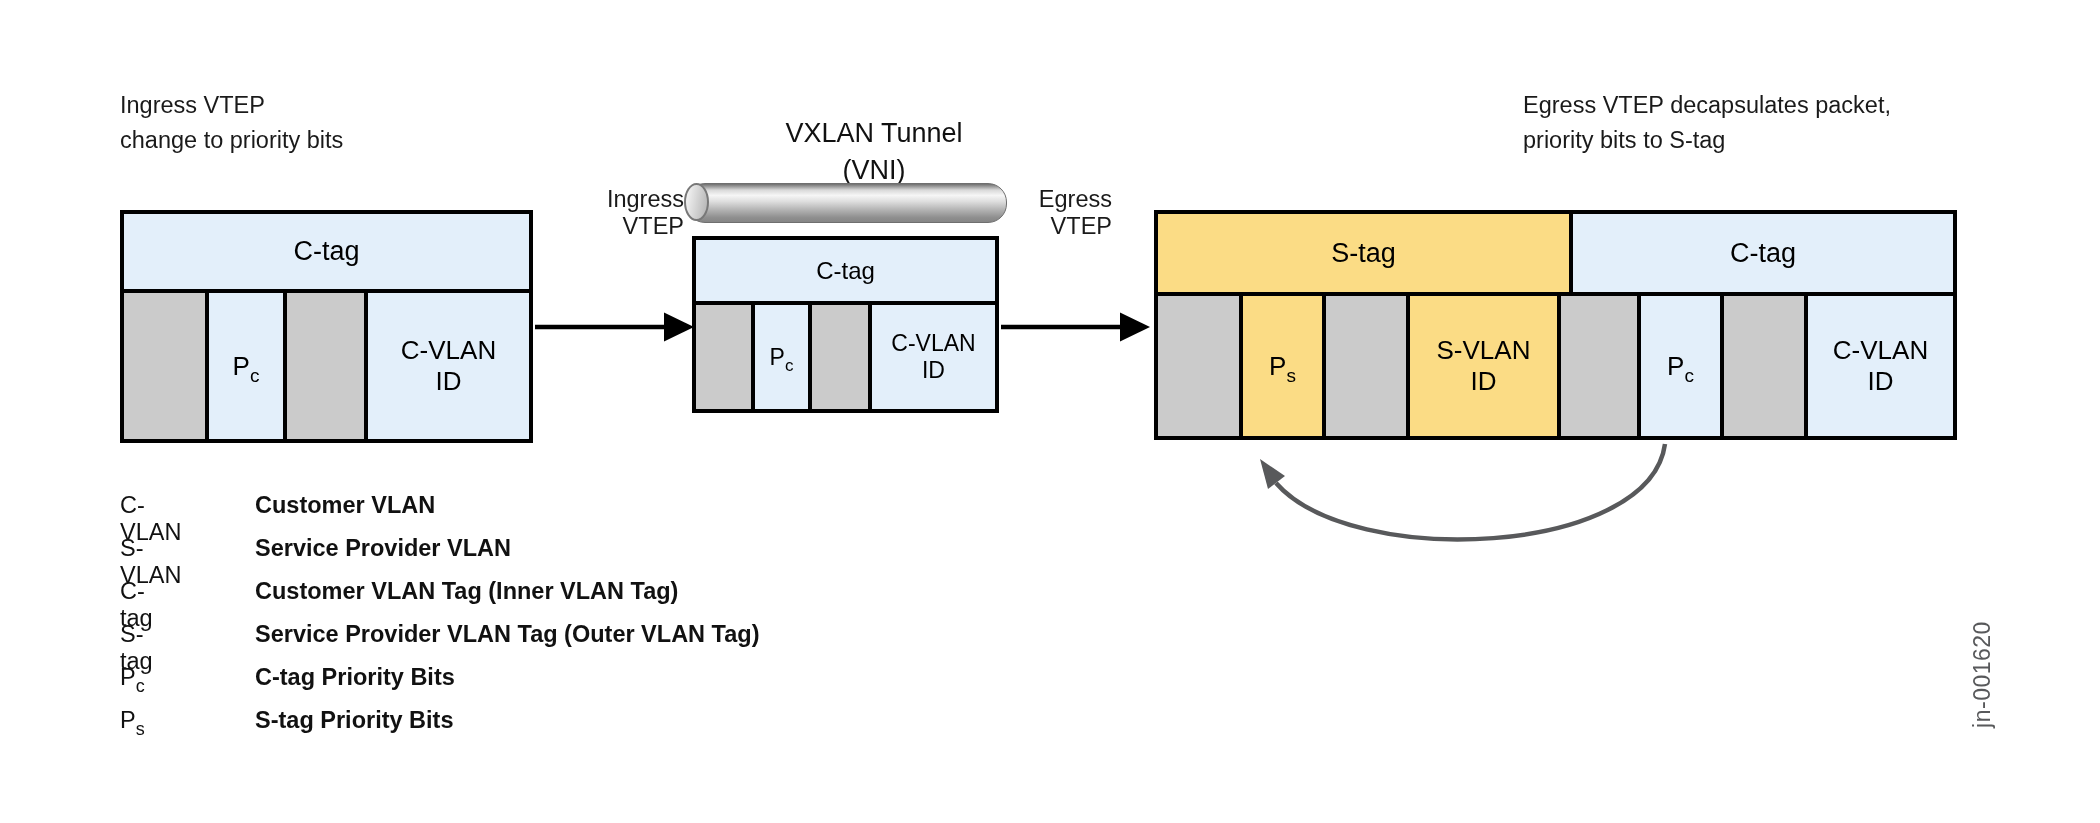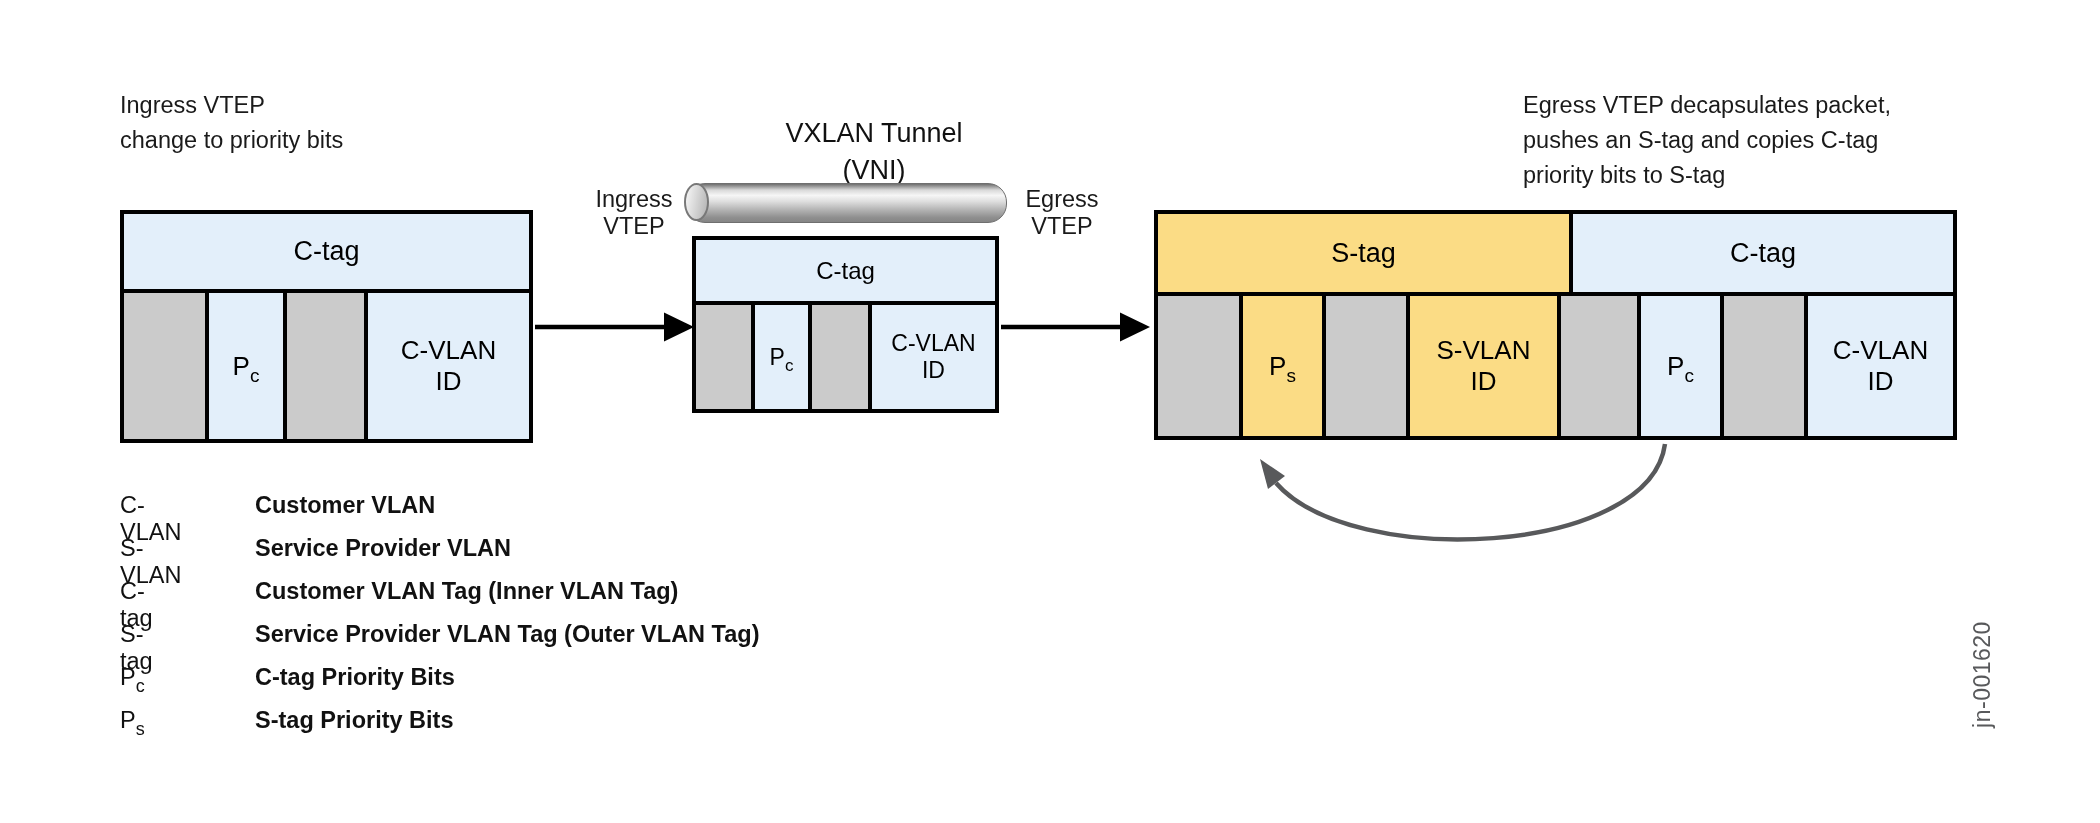--- a/index.html
+++ b/index.html
@@ -39,21 +39,21 @@
   .cyl {
     position:absolute; left:686px; top:183px; width:319px; height:38px;
     border-radius:19px; border:1px solid #6f6f6f;
     background:linear-gradient(180deg,#6f6f6f 0%,#d9d9d9 16%,#f6f6f6 30%,#dedede 46%,#b3b3b3 68%,#8f8f8f 88%,#858585 100%);
   }
   .cyl-cap {
     position:absolute; left:684px; top:183px; width:25px; height:38px;
     border-radius:50%; border:2px solid #787878; box-sizing:border-box;
     background:linear-gradient(100deg,#f1f1f1 10%,#b9b9b9 90%);
   }
-  .vtep-label { font-size:23.5px; line-height:27px; text-align:center; color:#1a1a1a; }
+  .vtep-label { font-size:23.5px; line-height:27px; text-align:right; color:#1a1a1a; }
 
   
   .legend-row { position:absolute; left:120px; height:43px; font-size:23.5px; color:#111; }
   .legend-term { position:absolute; left:0; top:0; }
   .legend-def  { position:absolute; left:135px; top:0; white-space:nowrap;font-weight:bold; }
   .legend-term .subsc { font-size:18px; position:relative; top:7px; }
 
   .figure-id {
     position:absolute; left:1920px; top:612px; width:124px; height:124px;
     display:flex; align-items:center; justify-content:center;
@@ -68,21 +68,20 @@
 
 <div id="canvas">
 
   <div class="abs note" style="left:120px; top:88px;">
     <div>Ingress VTEP</div>
     <div>change to priority bits</div>
   </div>
 
   <div class="abs note" style="left:1523px; top:88px;">
     <div>Egress VTEP decapsulates packet,</div>
-    <div>pushes an S-tag and copies C-tag</div>
     <div>priority bits to S-tag</div>
   </div>
 
   <div class="abs tunnel-title" style="left:724px; top:96px; width:300px;margin-top:19px;">
     <div>VXLAN Tunnel</div>
     <div>(VNI)</div>
   </div>
 
   <div class="abs vtep-label" style="left:584px; top:186px; width:100px;">
     <div>Ingress</div>

